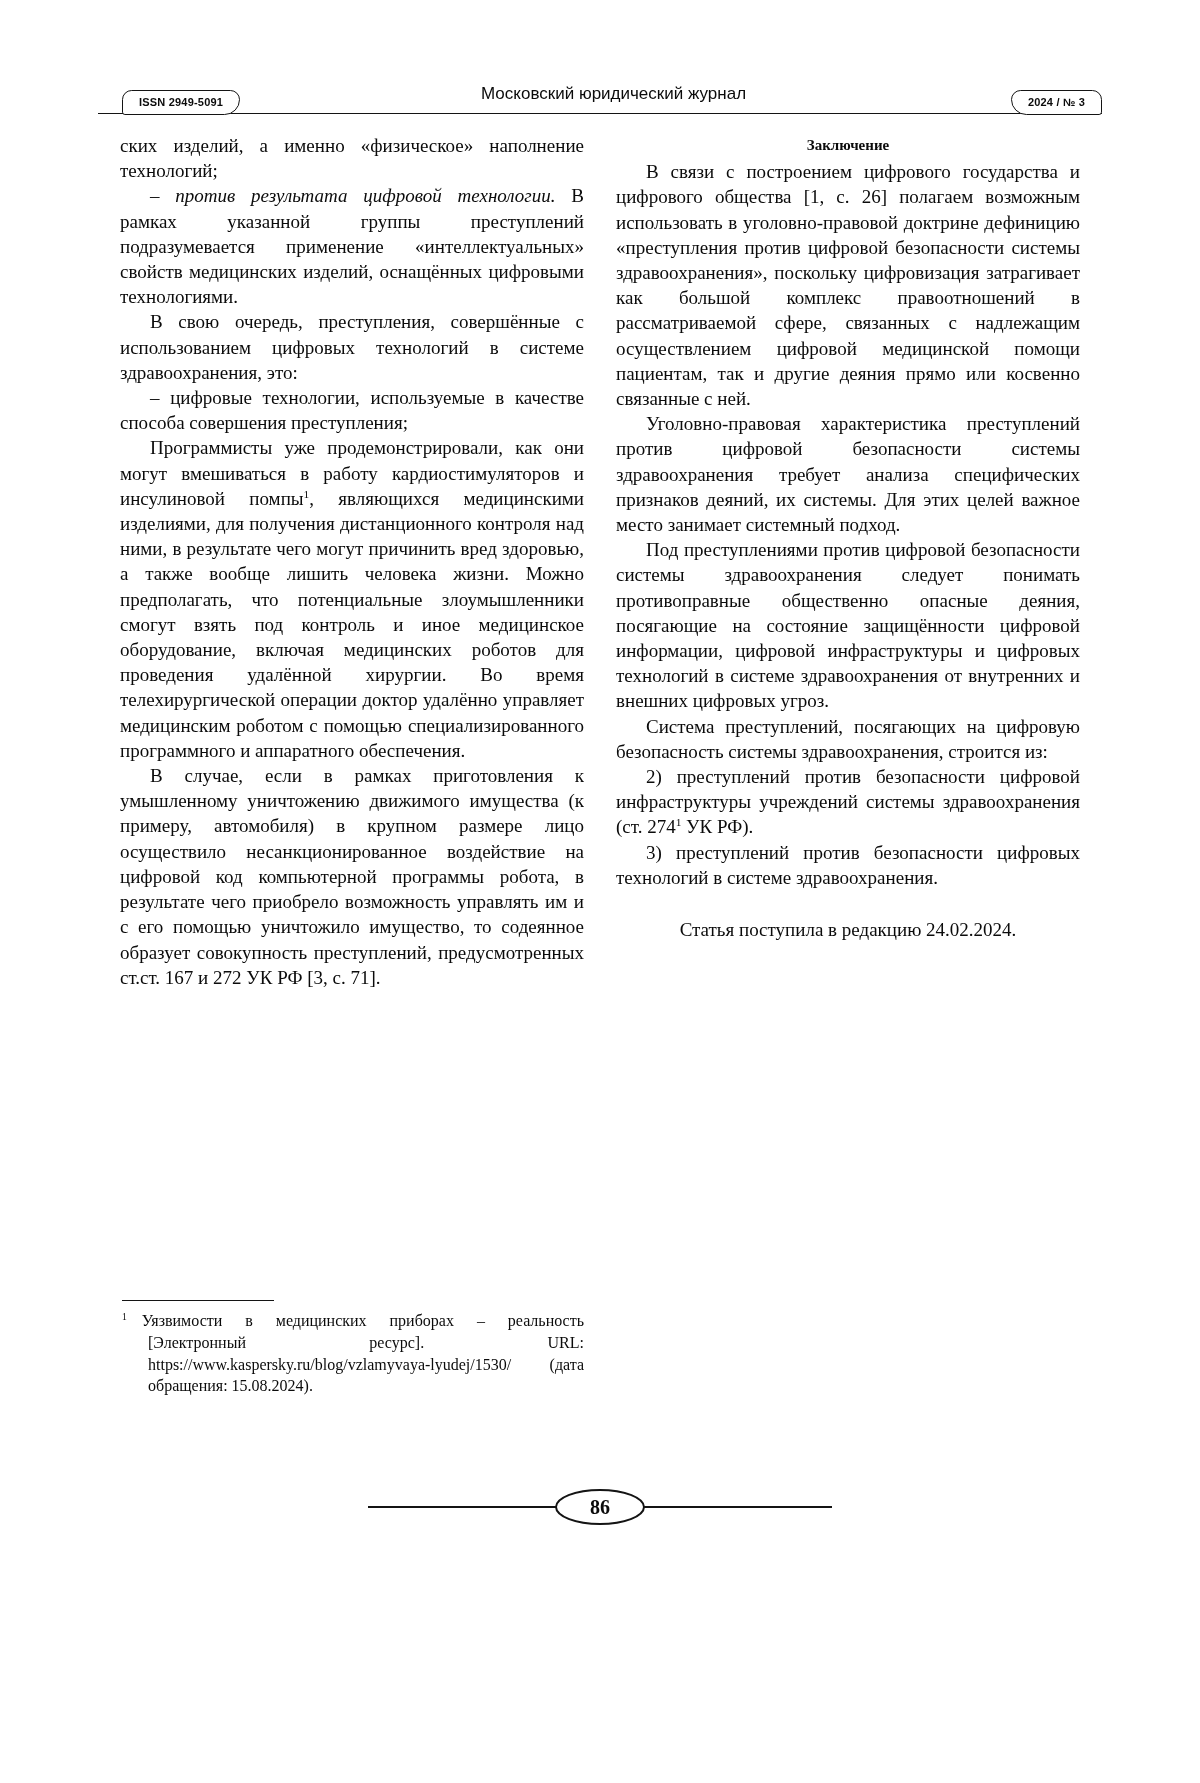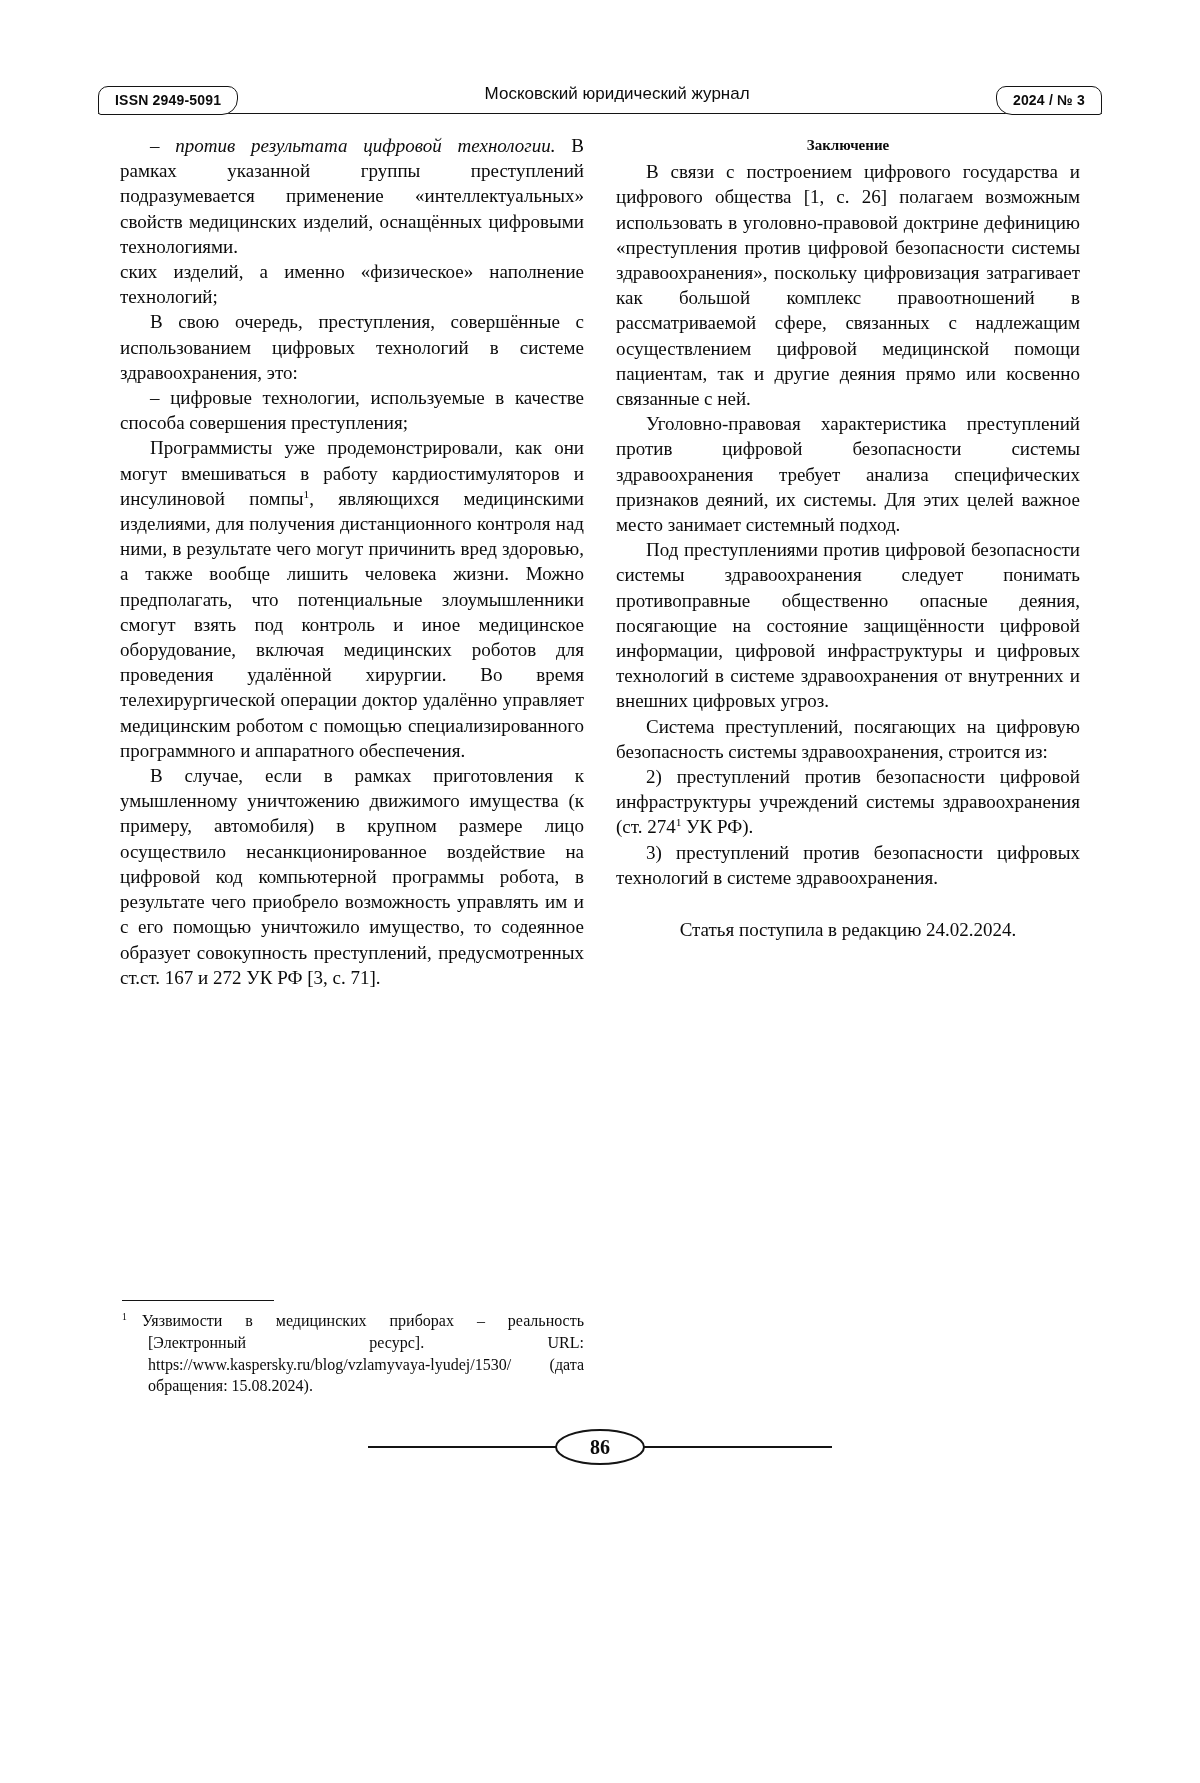--- a/index.html
+++ b/index.html
@@ -21,28 +21,29 @@
     top: 84px;
     left: 98px;
     width: 1004px;
     display: flex;
     justify-content: space-between;
     align-items: flex-end;
     border-bottom: 1.6px solid #141414;
   }
   .tab {
     font-family: "Liberation Sans", "DejaVu Sans", sans-serif;
-    font-size: 14px;
+    font-size: 11px;
     font-weight: 600;
     letter-spacing: 0.2px;
     border: 1.6px solid #141414;
     background: #ffffff;
     padding: 5px 16px 6px;
     margin-bottom: -1.6px;
     white-space: nowrap;
+    margin-left: 24px;
   }
   .tab-left  { border-radius: 10px 10px 16px 3px; }
   .tab-right { border-radius: 10px 10px 3px 16px; }
   .journal-title {
     font-family: "Liberation Sans", "DejaVu Sans", sans-serif;
     font-size: 17px;
     font-weight: 400;
     padding-bottom: 9px;
     white-space: nowrap;
   }
@@ -101,21 +102,21 @@
     padding-left: 28px;
   }
   .fn-marker {
     margin-left: -26px;
     margin-right: 15px;
   }
 
   
   .footer {
     position: absolute;
-    top: 1428px;
+    top: 1488px;
     left: 0;
     width: 1200px;
   }
   .footer-orn {
     position: relative;
     width: 464px;
     height: 42px;
     margin: 0 auto;
   }
   .footer-line {
@@ -152,22 +153,22 @@
       <span>ISSN 2949-5091</span>
     </div>
     <div class="journal-title">Московский юридический журнал</div>
     <div class="tab tab-right">
       <span>2024 / № 3</span>
     </div>
   </header>
 
   <main class="columns">
     <section class="col">
+        <p class="para no-indent"><span>ских изделий, а именно «физическое» наполнение технологий;</span></p>
         <p class="para"><em>– против результата цифровой технологии.</em><span> В рамках указанной группы преступлений подразумевается применение «интеллектуальных» свойств медицинских изделий, оснащённых цифровыми технологиями.</span></p>
-        <p class="para no-indent"><span>ских изделий, а именно «физическое» наполнение технологий;</span></p>
         <p class="para"><span>В свою очередь, преступления, совершённые с использованием цифровых технологий в системе здравоохранения, это:</span></p>
         <p class="para"><span>– цифровые технологии, используемые в качестве способа совершения преступления;</span></p>
         <p class="para"><span>Программисты уже продемонстрировали, как они могут вмешиваться в работу кардиостимуляторов и инсулиновой помпы</span><sup>1</sup><span>, являющихся медицинскими изделиями, для получения дистанционного контроля над ними, в результате чего могут причинить вред здоровью, а также вообще лишить человека жизни. Можно предполагать, что потенциальные злоумышленники смогут взять под контроль и иное медицинское оборудование, включая медицинских роботов для проведения удалённой хирургии. Во время телехирургической операции доктор удалённо управляет медицинским роботом с помощью специализированного программного и аппаратного обеспечения.</span></p>
         <p class="para"><span>В случае, если в рамках приготовления к умышленному уничтожению движимого имущества (к примеру, автомобиля) в крупном размере лицо осуществило несанкционированное воздействие на цифровой код компьютерной программы робота, в результате чего приобрело возможность управлять им и с его помощью уничтожило имущество, то содеянное образует совокупность преступлений, предусмотренных ст.ст. 167 и 272 УК РФ [3, с. 71].</span></p>
       </section>
 
     <section class="col">
       <h2 class="section-heading">Заключение</h2>
       <div>
           <p class="para"><span>В связи с построением цифрового государства и цифрового общества [1, с. 26] полагаем возможным использовать в уголовно-правовой доктрине дефиницию «преступления против цифровой безопасности системы здравоохранения», поскольку цифровизация затрагивает как большой комплекс правоотношений в рассматриваемой сфере, связанных с надлежащим осуществлением цифровой медицинской помощи пациентам, так и другие деяния прямо или косвенно связанные с ней.</span></p>

